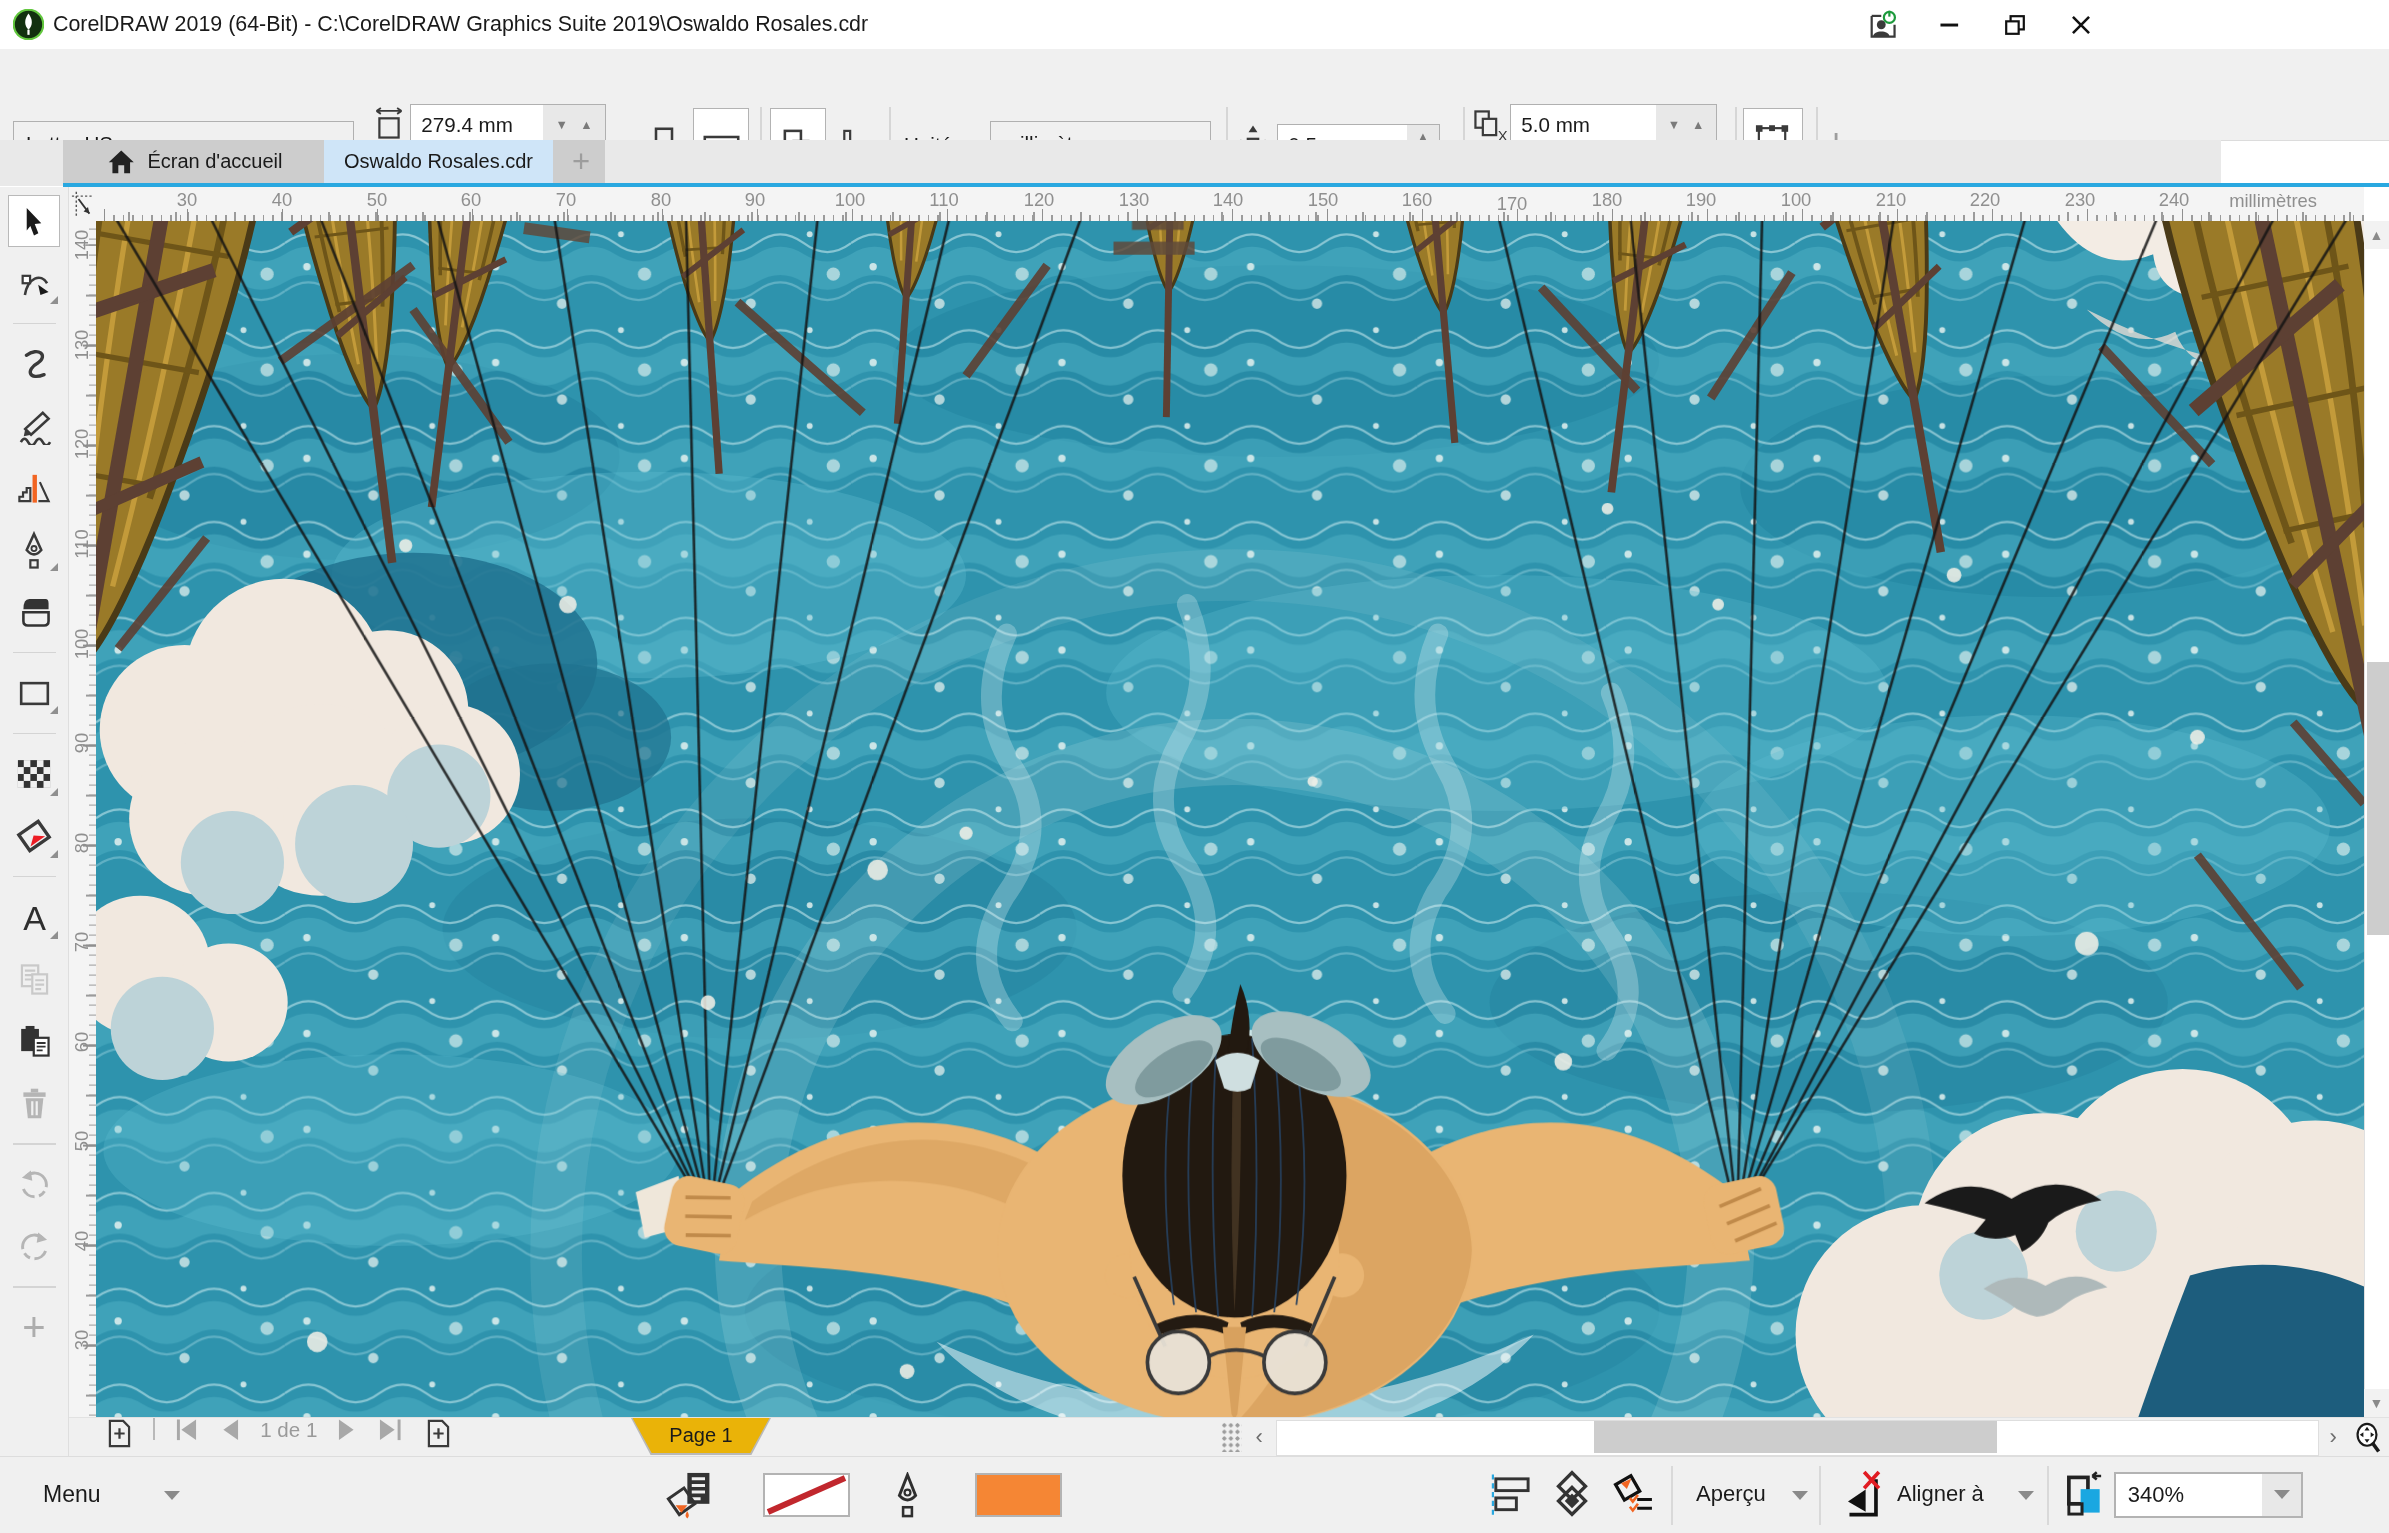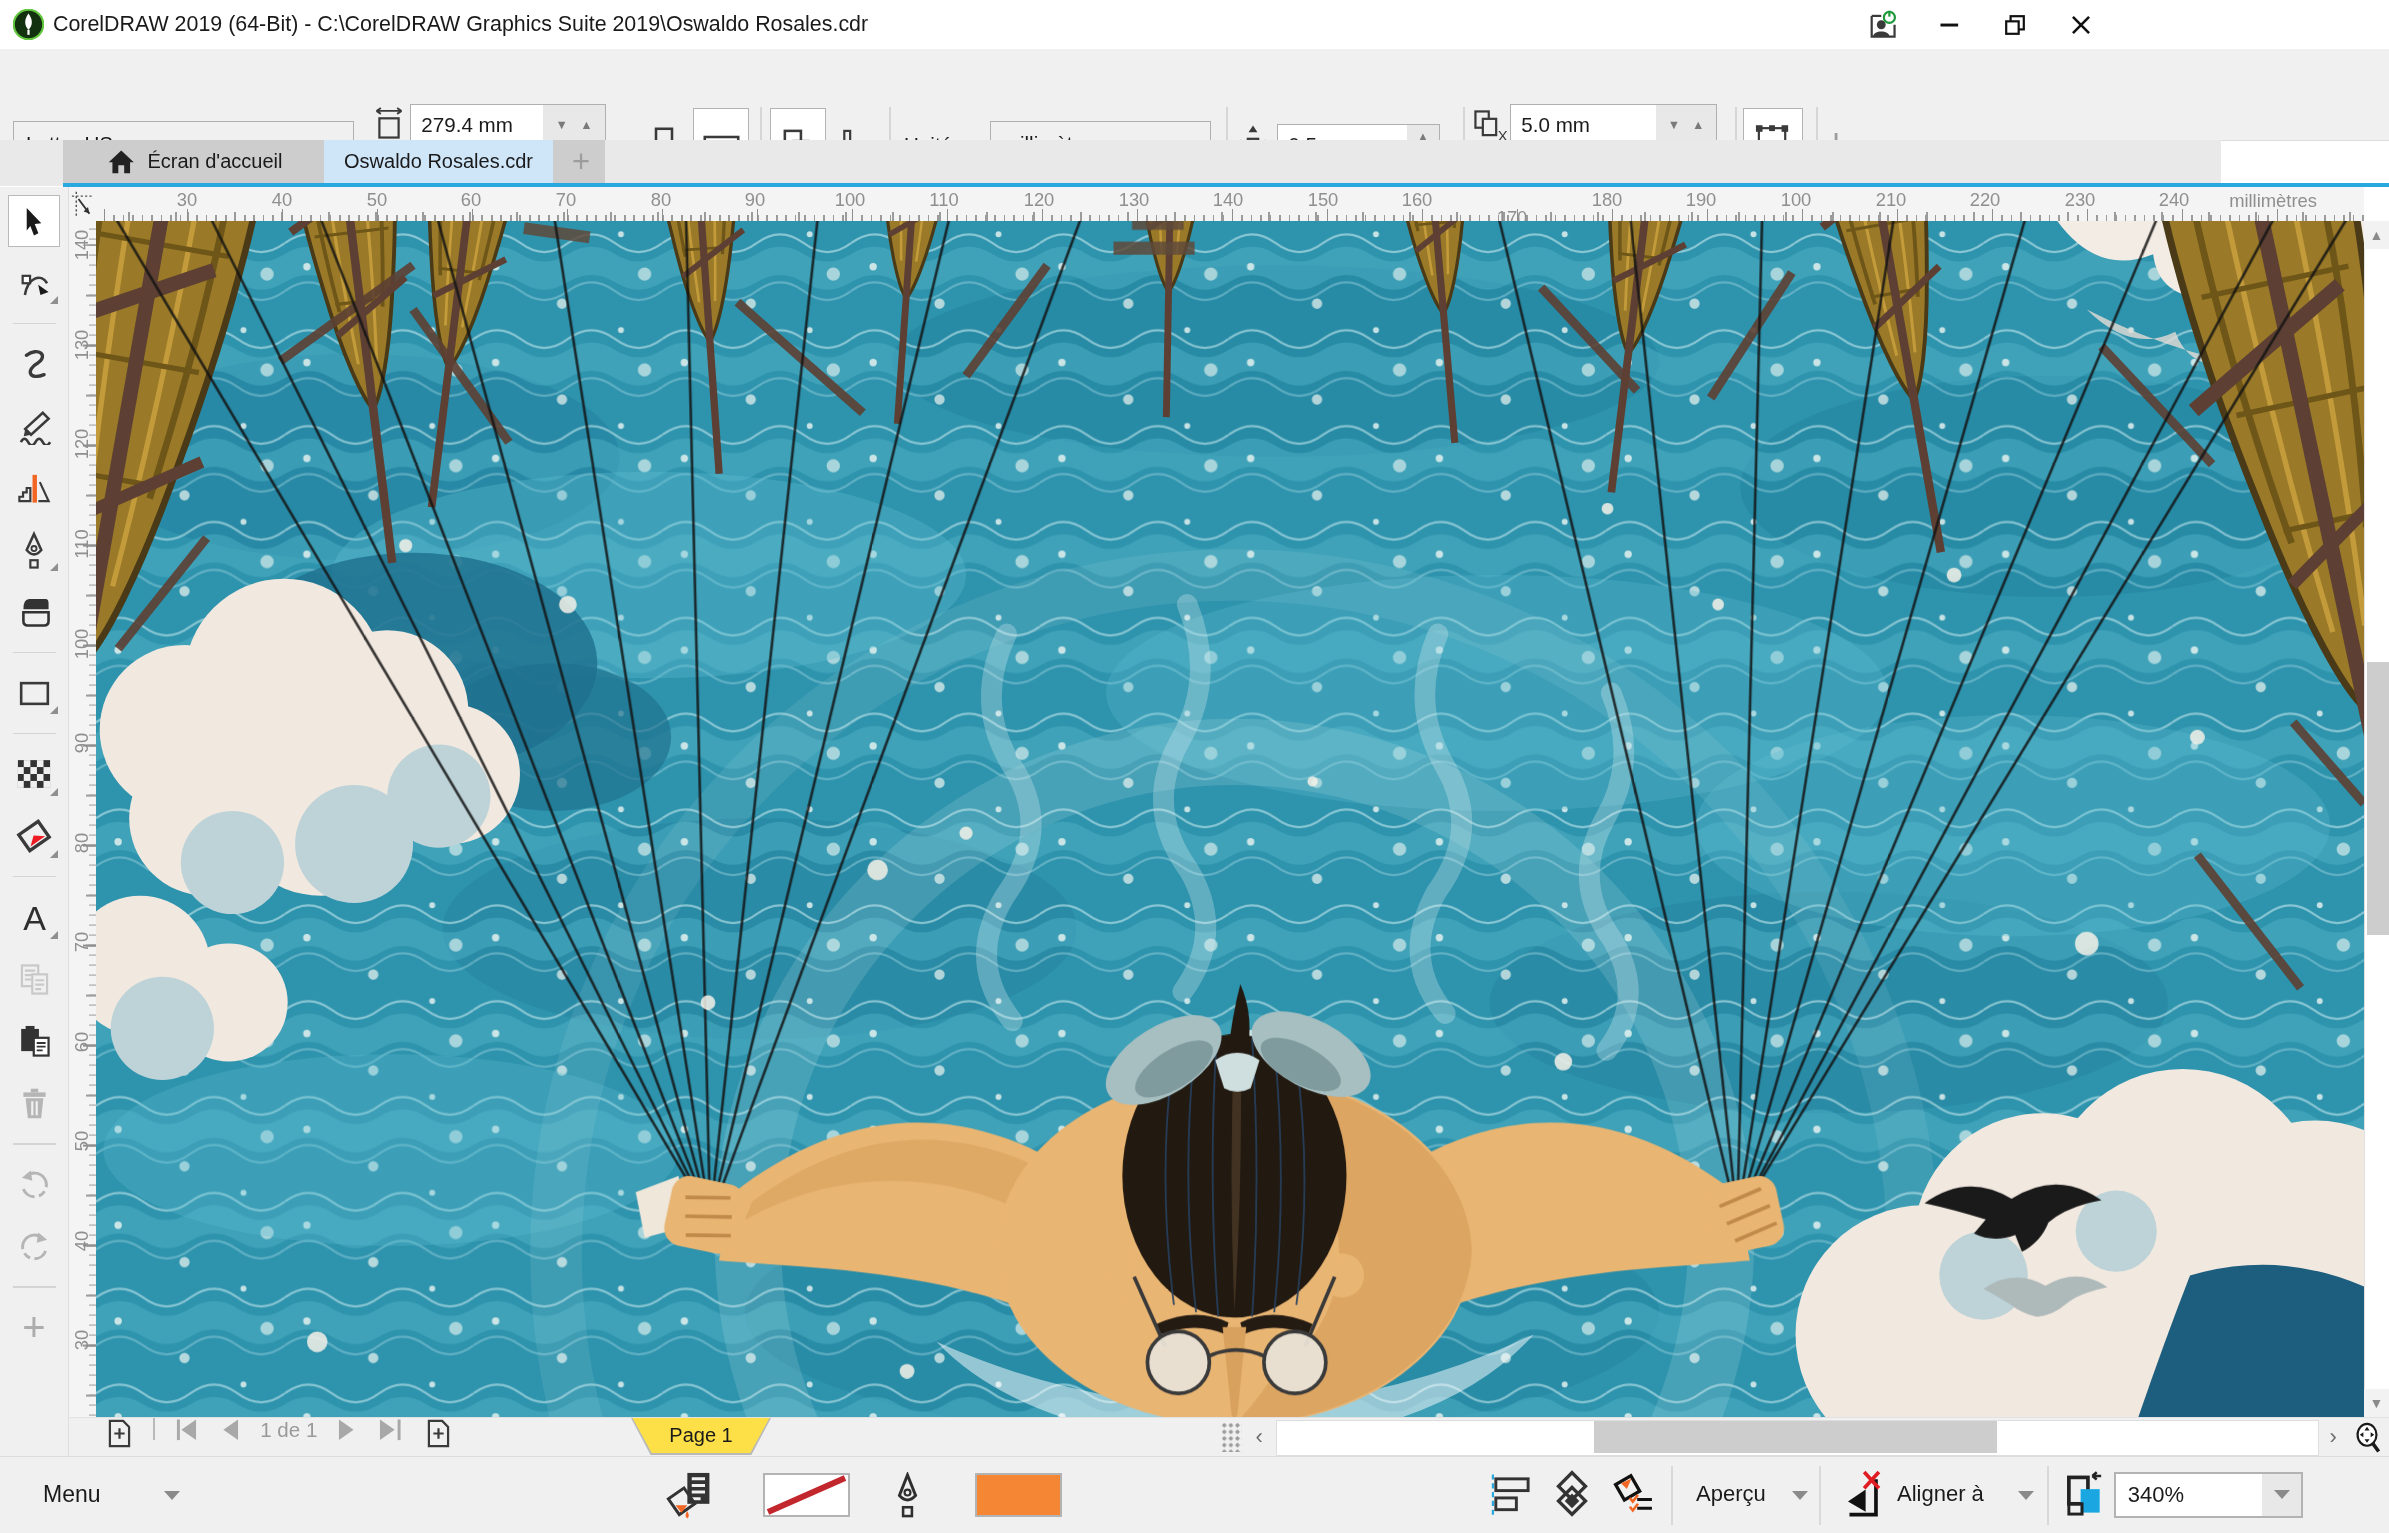--- a/index.html
+++ b/index.html
@@ -48,21 +48,21 @@
   
   #vscroll{left:2364px;top:221px;width:25px;height:1196px;background:#f2f2f2;}
   .varrow{position:absolute;left:0;width:25px;height:28px;color:#8a8a8a;font-size:14px;display:flex;align-items:center;justify-content:center;}
   #vtrack{position:absolute;left:0;top:28px;width:25px;height:1140px;background:#fff;border-left:0.7px solid #e0e0e0;}
   #vthumb{position:absolute;left:1.5px;top:413px;width:22px;height:273px;background:#cdcdcd;}
   
   #bottomrow{left:69px;top:1417px;width:2321px;height:38px;background:#f0f0f0;border-top:0.7px solid #e2e2e2;}
   .navico{display:flex;align-items:center;justify-content:center;}
   #pagecounter{color:#9a9a9a;font-size:20.6px;}
   .ptabwrap{position:absolute;left:562px;top:0;width:140px;height:37px;background:#b9b9b9;clip-path:polygon(0 0,100% 0,86% 100%,14% 100%);}
-  .ptabin{position:absolute;left:1.5px;top:0;width:137px;height:35px;background:#fde047;clip-path:polygon(0 0,100% 0,86% 100%,14% 100%);display:flex;align-items:center;justify-content:center;font-size:20px;}
+  .ptabin{position:absolute;left:1.5px;top:0;width:137px;height:35px;background:#eab308;clip-path:polygon(0 0,100% 0,86% 100%,14% 100%);display:flex;align-items:center;justify-content:center;font-size:20px;}
   #splitter{position:absolute;left:1152px;top:4.4px;width:20.6px;height:29.5px;background-image:radial-gradient(#9d9d9d 1.8px,transparent 2.2px);background-size:6.6px 6.6px;}
   #htrack{position:absolute;left:1207px;top:2.2px;width:1041px;height:34px;background:#fff;border:0.7px solid #dedede;}
   #hthumb{position:absolute;left:317px;top:0;width:403px;height:32px;background:#cdcdcd;}
   .harrow{position:absolute;top:2.2px;height:34px;width:26.5px;color:#6e6e6e;font-size:22px;display:flex;align-items:center;justify-content:center;}
   #navigatorbox{position:absolute;right:0;top:0;width:44px;height:38px;display:flex;align-items:center;justify-content:center;background:#f0f0f0;}
   
   #statusbar{left:0;top:1456px;width:2389px;height:78px;background:#f0f0f0;border-top:1.5px solid #dddddd;font-size:22px;}
   .ssep{position:absolute;top:8.8px;width:1.5px;height:59px;background:#d9d9d9;}
   .swatch{position:absolute;top:16px;width:87px;height:44px;border:2.2px solid #b3b3b3;box-sizing:border-box;}
   .sbtxt{position:absolute;top:23.6px;}
@@ -270,21 +270,21 @@
       <span class="rnum" style="left: 470px; top: 2.2px; transform: translateX(-50%);">70</span>
       <span class="rnum" style="left: 565px; top: 2.2px; transform: translateX(-50%);">80</span>
       <span class="rnum" style="left: 659px; top: 2.2px; transform: translateX(-50%);">90</span>
       <span class="rnum" style="left: 754px; top: 2.2px; transform: translateX(-50%);">100</span>
       <span class="rnum" style="left: 848px; top: 2.2px; transform: translateX(-50%);">110</span>
       <span class="rnum" style="left: 943px; top: 2.2px; transform: translateX(-50%);">120</span>
       <span class="rnum" style="left: 1038px; top: 2.2px; transform: translateX(-50%);">130</span>
       <span class="rnum" style="left: 1132px; top: 2.2px; transform: translateX(-50%);">140</span>
       <span class="rnum" style="left: 1227px; top: 2.2px; transform: translateX(-50%);">150</span>
       <span class="rnum" style="left: 1321px; top: 2.2px; transform: translateX(-50%);">160</span>
-      <span class="rnum" style="left: 1416px; top: 20px; transform: translateX(-50%);">170</span>
+      <span class="rnum" style="left: 1416px; top: 6px; transform: translateX(-50%);">170</span>
       <span class="rnum" style="left: 1511px; top: 2.2px; transform: translateX(-50%);">180</span>
       <span class="rnum" style="left: 1605px; top: 2.2px; transform: translateX(-50%);">190</span>
       <span class="rnum" style="left: 1700px; top: 2.2px; transform: translateX(-50%);">100</span>
       <span class="rnum" style="left: 1795px; top: 2.2px; transform: translateX(-50%);">210</span>
       <span class="rnum" style="left: 1889px; top: 2.2px; transform: translateX(-50%);">220</span>
       <span class="rnum" style="left: 1984px; top: 2.2px; transform: translateX(-50%);">230</span>
       <span class="rnum" style="left: 2078px; top: 2.2px; transform: translateX(-50%);">240</span>
     </div>
   <div id="hunit">millimètres</div>
 </div>

